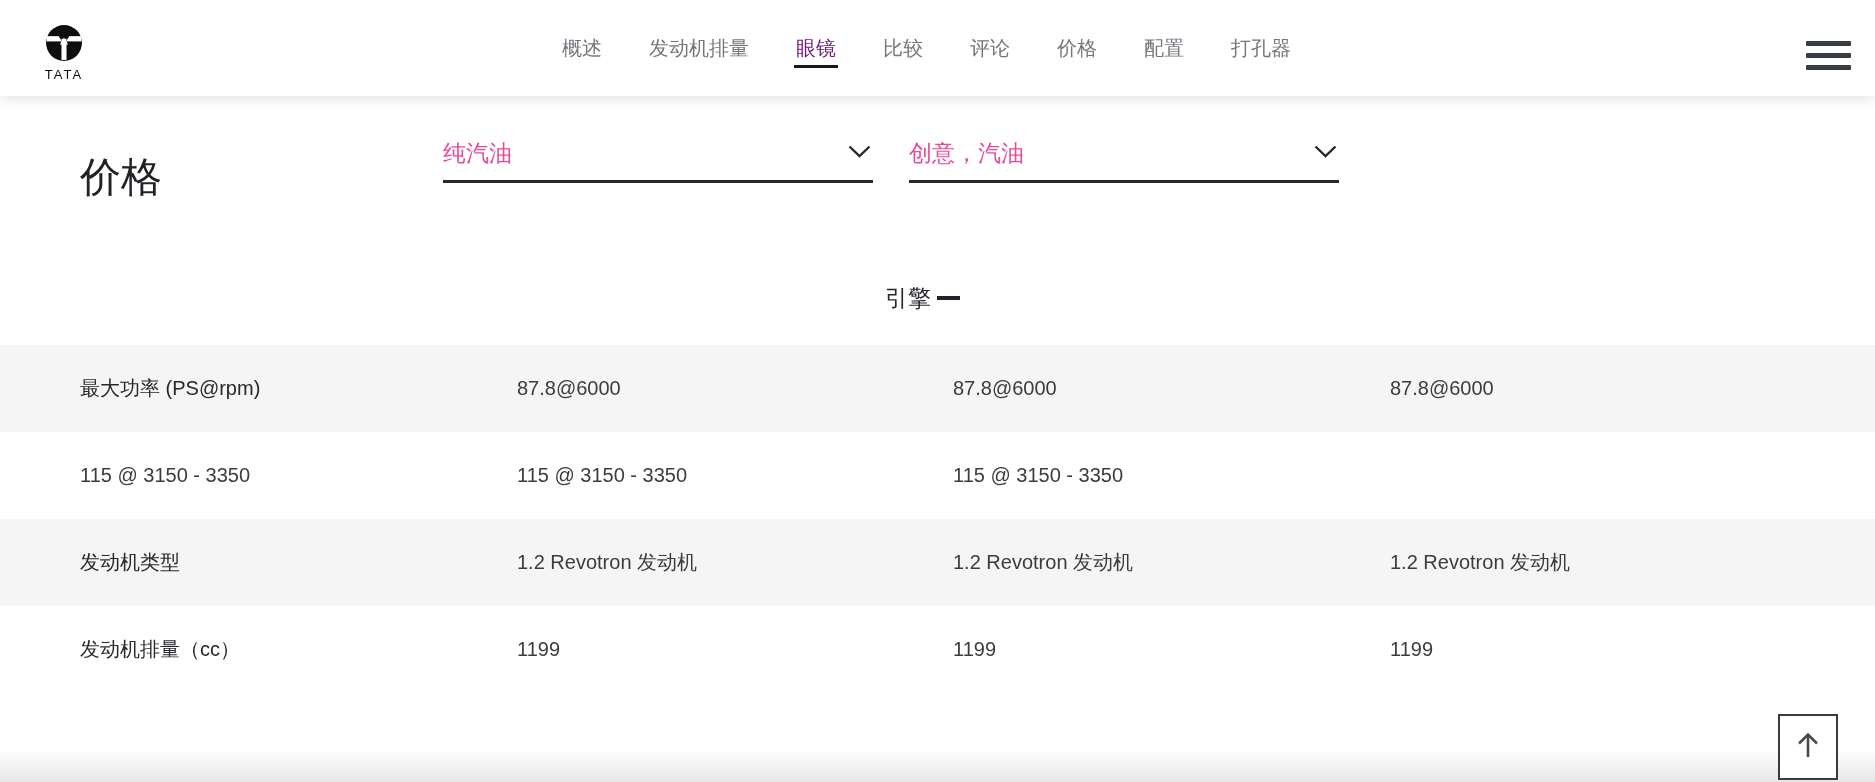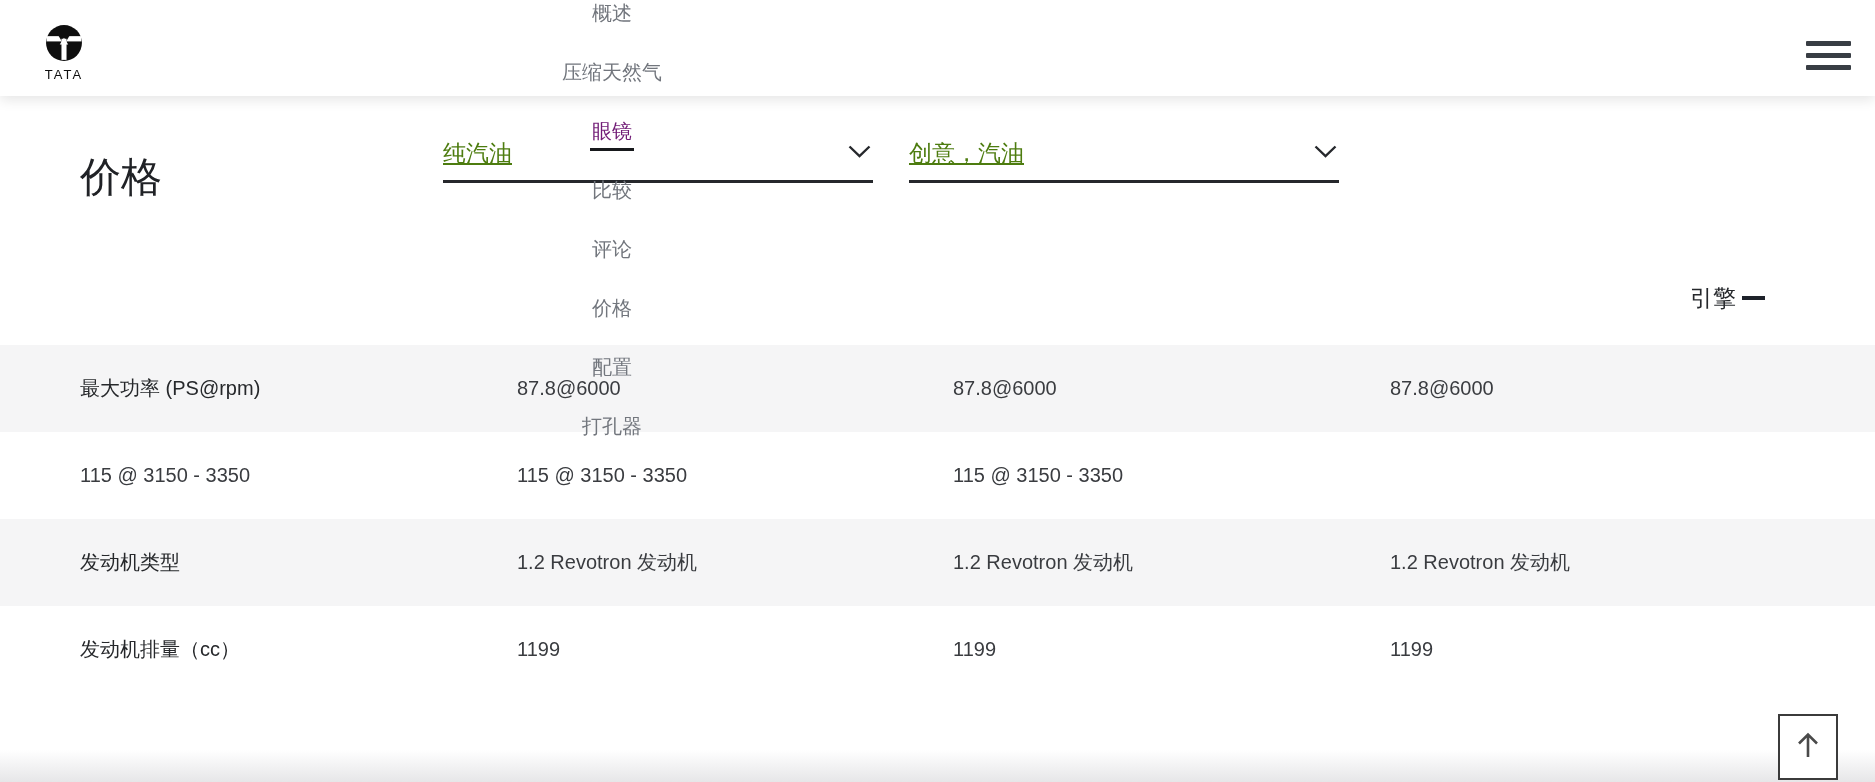--- a/index.html
+++ b/index.html
@@ -11,21 +11,21 @@
 
   
   .header {
     position:absolute; top:0; left:0; right:0; height:96px;
     background:#ffffff; box-shadow:0 4px 12px rgba(0,0,0,0.10); z-index:20;
   }
   .logo { position:absolute; left:42px; top:24px; width:44px; text-align:center; cursor:pointer; }
   .logo-text { font-size:13px; font-weight:normal; letter-spacing:2px; color:#0e0e0e; margin-top:1px; }
   .nav {
     position:absolute; left:562px; top:0; height:96px;
-    display:flex; align-items:center; gap:33px; white-space:nowrap;flex-direction:column;
+    display:flex; align-items:center; gap:47px; white-space:nowrap;
   }
   .nav-item {
     position:relative; font-size:20px; color:#72767d; cursor:pointer; line-height:26px;
   }
   .nav-item.active { color:#701a75; }
   .nav-item.active::after {
     content:""; position:absolute; left:-2px; right:-2px; bottom:-7px; height:3px; background:#17191c;
   }
   .hamburger {
     position:absolute; right:24px; top:41px; width:45px; cursor:pointer;
@@ -33,27 +33,27 @@
   }
   .hamburger .bar { height:5px; background:#383d44; border-radius:1px; }
 
   
   .page-title { position:absolute; left:80px; top:150px; font-size:41px; font-weight:500; color:#202226; }
   .selectors { position:absolute; left:443px; top:139px; display:flex; gap:36px; }
   .select {
     width:430px; border-bottom:3px solid #26282c; padding-bottom:13px;
     display:flex; justify-content:space-between; align-items:center; cursor:pointer;
   }
-  .select-value { font-size:23px; color:#4d7c0f; line-height:28px;text-decoration:underline; }
+  .select-value { font-size:23px; color:#ec4899; line-height:28px; }
   .select .chev { flex:0 0 auto; margin-right:2px; }
 
   
   .section-header {
     position:absolute; left:80px; right:105px; top:272px; height:52px;
-    display:flex; justify-content:flex-end; align-items:center;
+    display:flex; justify-content:center; align-items:center;
   }
   .section-title { font-size:23px; color:#26282c; }
   .collapse-btn {
     width:34px; height:30px; display:flex; align-items:center; justify-content:center; cursor:pointer;
   }
   .collapse-btn .minus-bar { width:23px; height:4px; background:#1e222a; }
 
   
   .spec-table { position:absolute; left:0; right:0; top:345px; }
   .spec-row {
@@ -87,21 +87,21 @@
         <path d="M18 20 L11.5 9 L24.5 9 Z" fill="#0e0e0e"></path>
         <rect x="15.6" y="14" width="4.8" height="20" fill="#ffffff"></rect>
         <path d="M18 13 L14 19.5 L22 19.5 Z" fill="#ffffff"></path>
       </svg>
     </span>
     <div class="logo-text">TATA</div>
   </div>
 
   <div class="nav">
     <div class="nav-item">概述</div>
-    <div class="nav-item">压缩天然气</div>
+    <div class="nav-item">发动机排量</div>
     <div class="nav-item active">眼镜</div>
     <div class="nav-item">比较</div>
     <div class="nav-item">评论</div>
     <div class="nav-item">价格</div>
     <div class="nav-item">配置</div>
     <div class="nav-item">打孔器</div>
   </div>
 
   <div class="hamburger">
     <div class="bar"></div>

